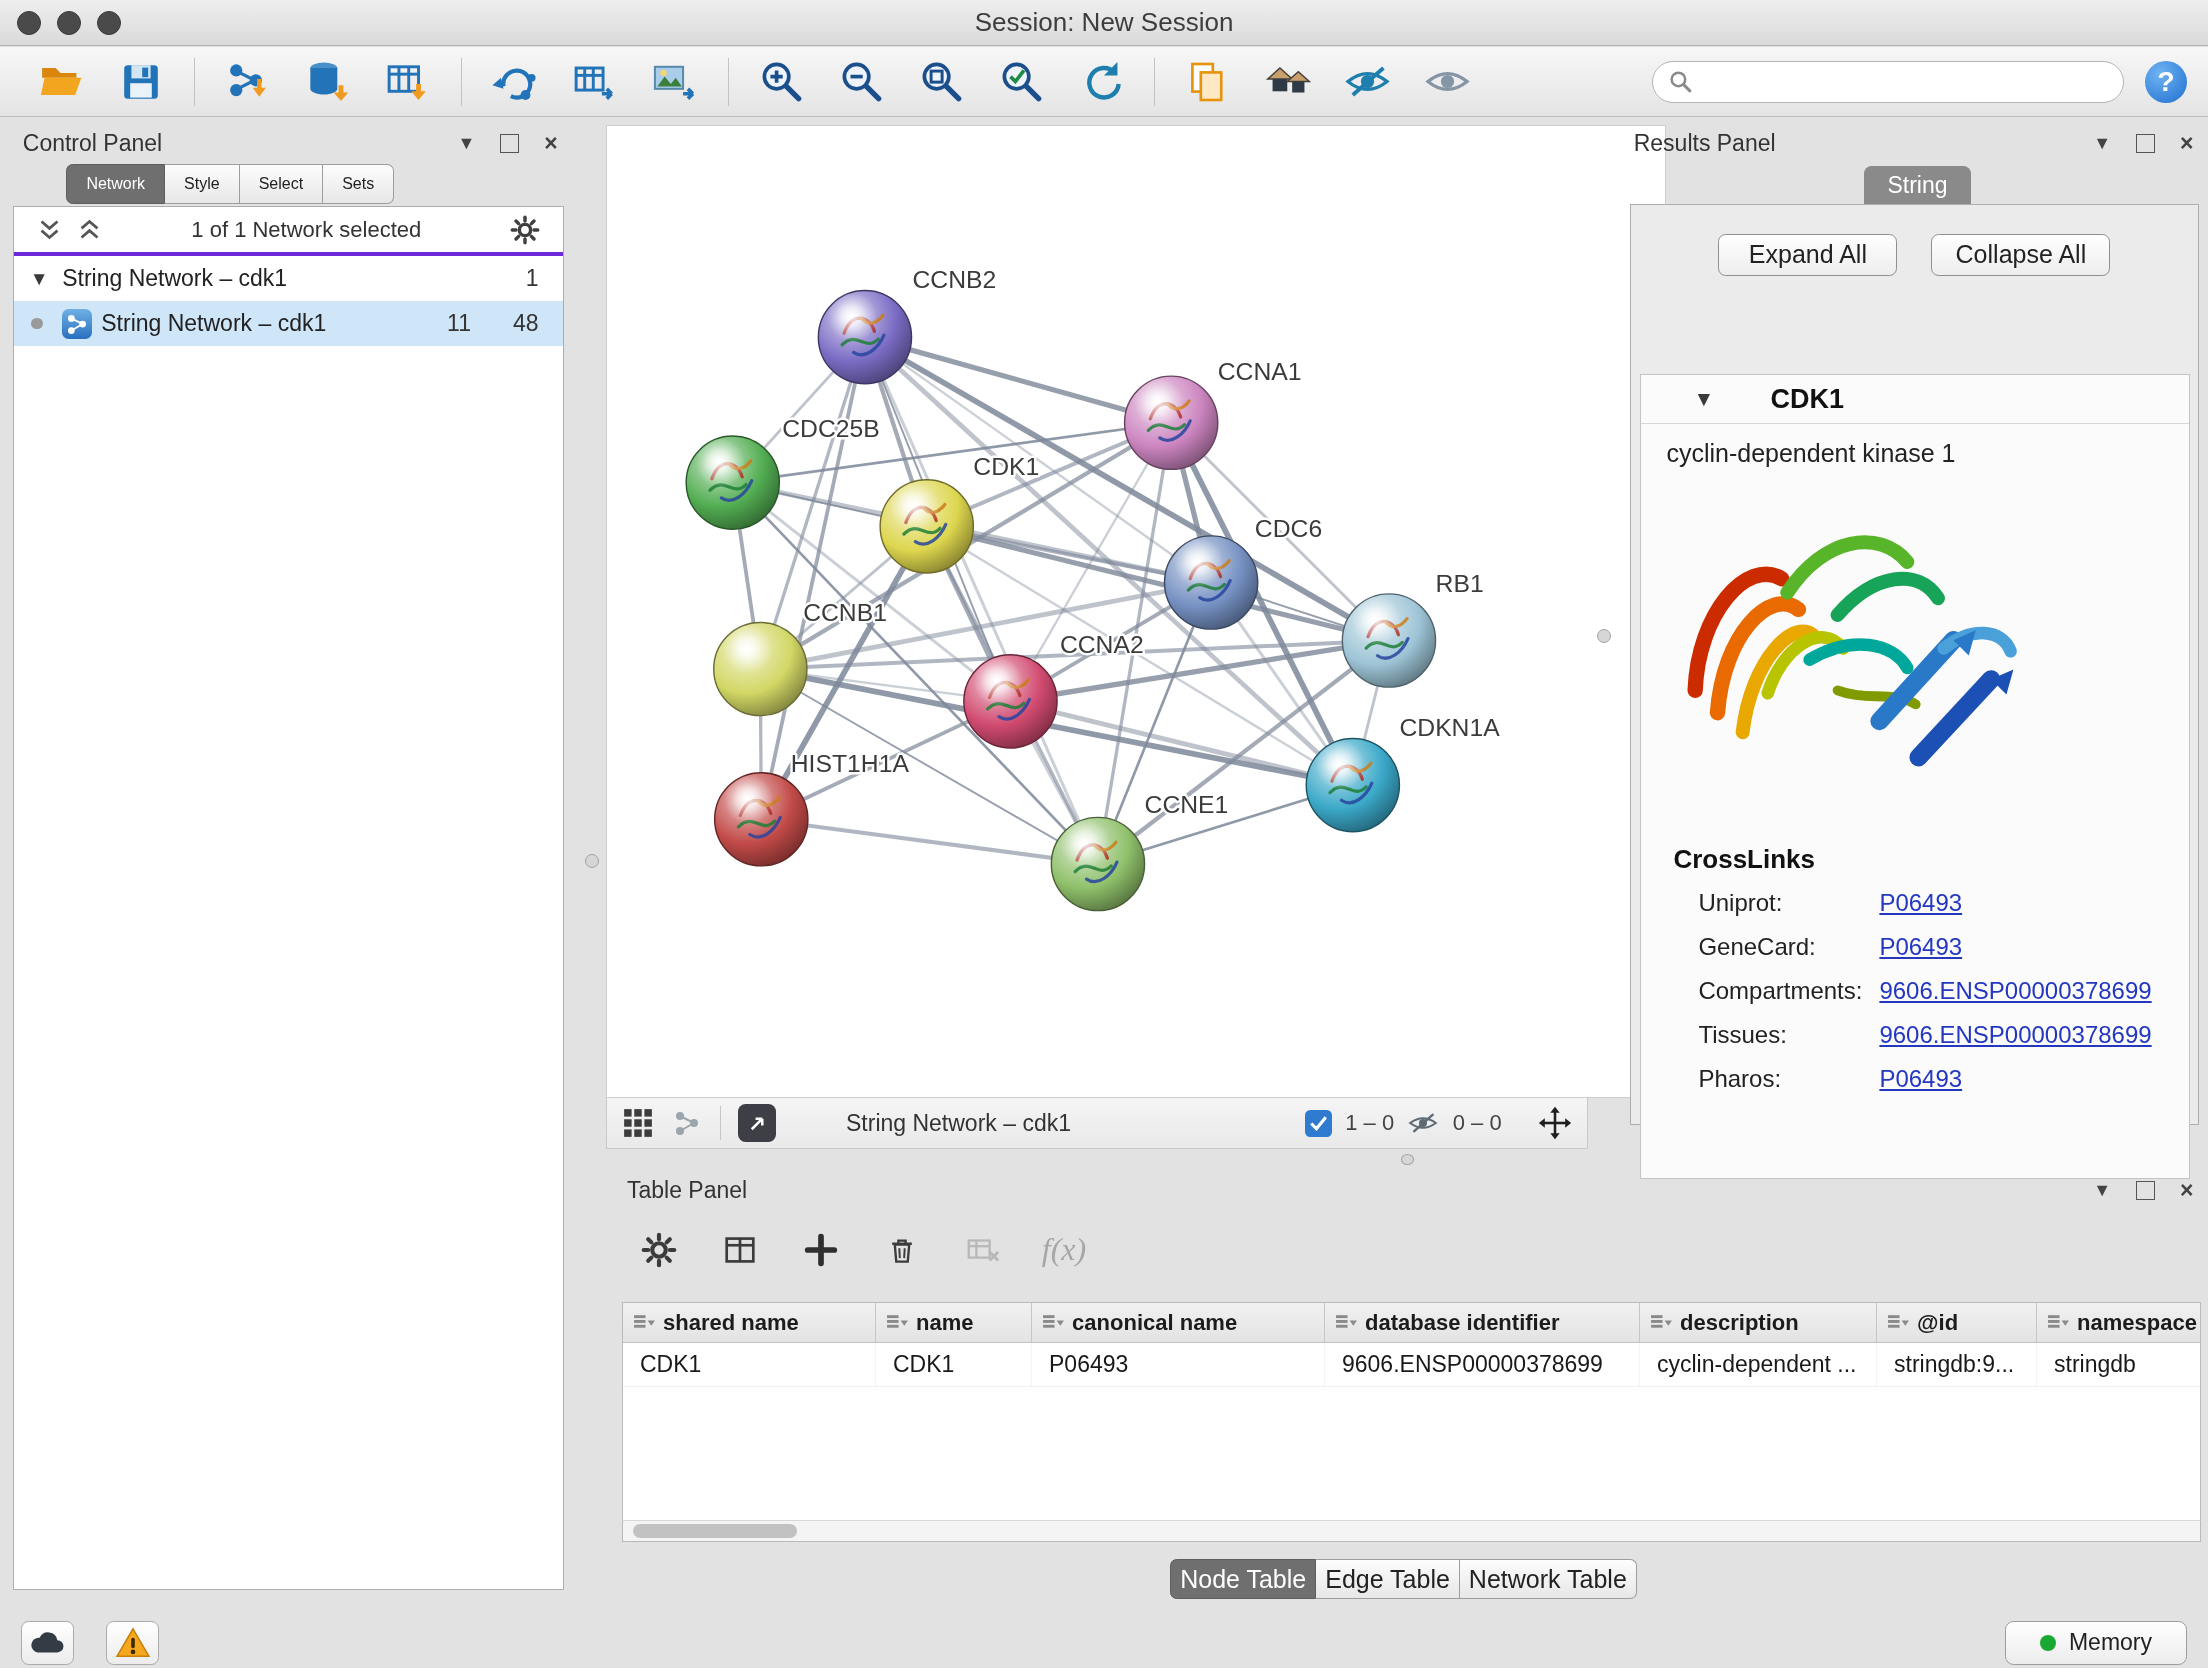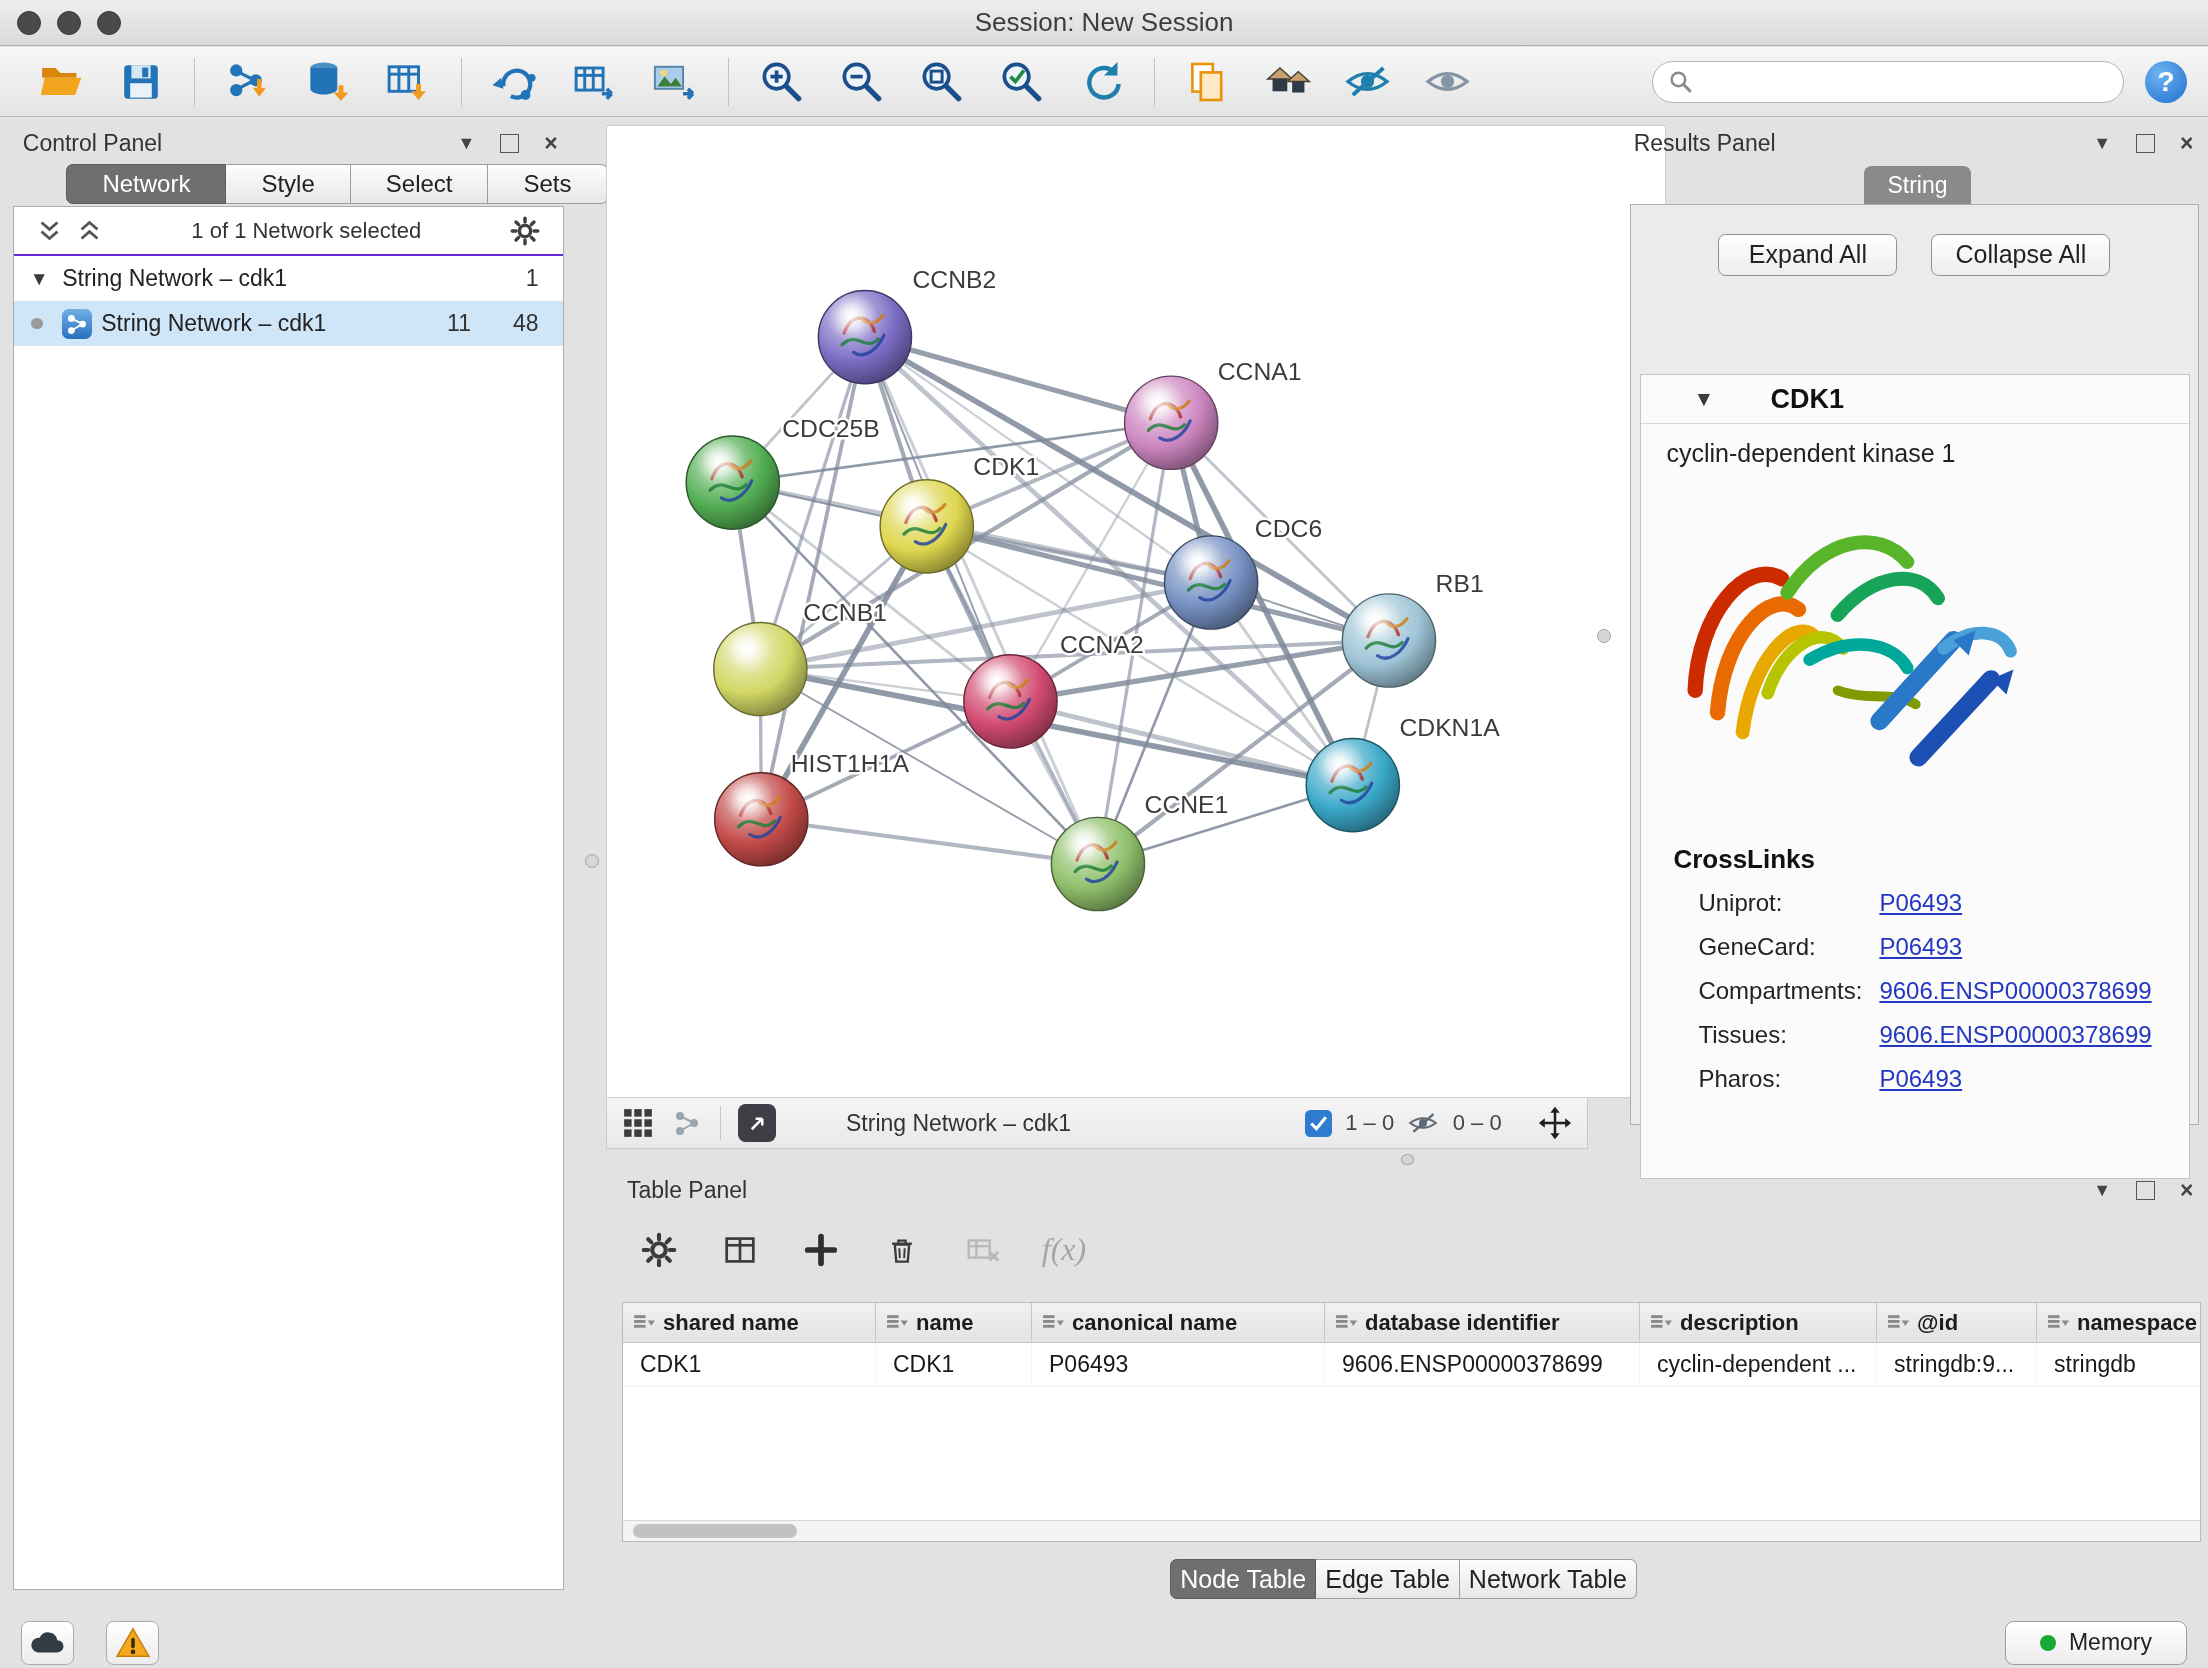--- a/index.html
+++ b/index.html
@@ -25,26 +25,26 @@
   .phead{display:flex;align-items:center;font-size:23px;color:#333}
   .pctl{margin-left:auto;display:flex;align-items:center;gap:25px;padding-right:7.6px}
   .pctl span{font-size:23px;color:#444;cursor:pointer;line-height:1}
   .boxbtn{width:19px;height:19px;border:1.9px solid #555;display:inline-block}
   .xbtn{font-weight:bold;font-size:27px;color:#222}
 
   
   .control{position:absolute;left:11.4px;top:124px;width:554px;height:1468px}
   .control .phead{height:38px;padding-left:11.4px}
   .ctabs{position:absolute;left:55px;top:40px;display:flex;height:40px}
-  .ctab{padding:0 35px;display:flex;align-items:center;justify-content:center;font-size:24px;border:1px solid #9d9d9d;border-left:none;background:linear-gradient(#fdfdfd,#e7e7e7);color:#222;cursor:pointer}
+  .ctab{padding:0 19px;display:flex;align-items:center;justify-content:center;font-size:16px;border:1px solid #9d9d9d;border-left:none;background:linear-gradient(#fdfdfd,#e7e7e7);color:#222;cursor:pointer}
   .ctab:first-child{border-left:1px solid #9d9d9d;border-radius:6.7px 0 0 6.7px}
   .ctab:last-child{border-radius:0 6.7px 6.7px 0}
   .ctab.sel{background:#6f6f6f;color:#fff;border-color:#5e5e5e}
   .cbody{position:absolute;left:1.9px;top:82px;width:551px;height:1384px;background:#fff;border:1px solid #adadad}
-  .crow1{display:flex;align-items:center;height:49px;border-bottom:2px solid #6d28d9;padding:0 23px;gap:15px}
+  .crow1{display:flex;align-items:center;height:49px;border-bottom:4px solid #6d28d9;padding:0 23px;gap:15px}
   .selstat{flex:1;text-align:center;font-size:22px;color:#333}
   .trow{display:flex;align-items:center;height:45px;padding:0 11.4px;font-size:23px;color:#222;gap:9.5px;cursor:pointer}
   .trow.sel{background:#cfe5f8}
   .tri{color:#3a3a3a;font-size:19px;width:27px;text-align:center}
   .cnt{margin-left:auto;color:#333;display:flex;gap:42px;padding-right:13.3px}
   .dot{width:11.4px;height:11.4px;border-radius:50%;background:#9a9a9a;display:inline-block;margin:0 9.5px 0 5.7px}
 
   
   .canvas{position:absolute;left:606px;top:125px;width:1060px;height:973px;background:#ffffff;border:1px solid #cfcfcf}
   .node-label{font-size:26px;font-weight:500;fill:#3b3b3b;paint-order:stroke;stroke:#ffffff;stroke-width:5px;stroke-linejoin:round;font-family:"Liberation Sans",sans-serif}

